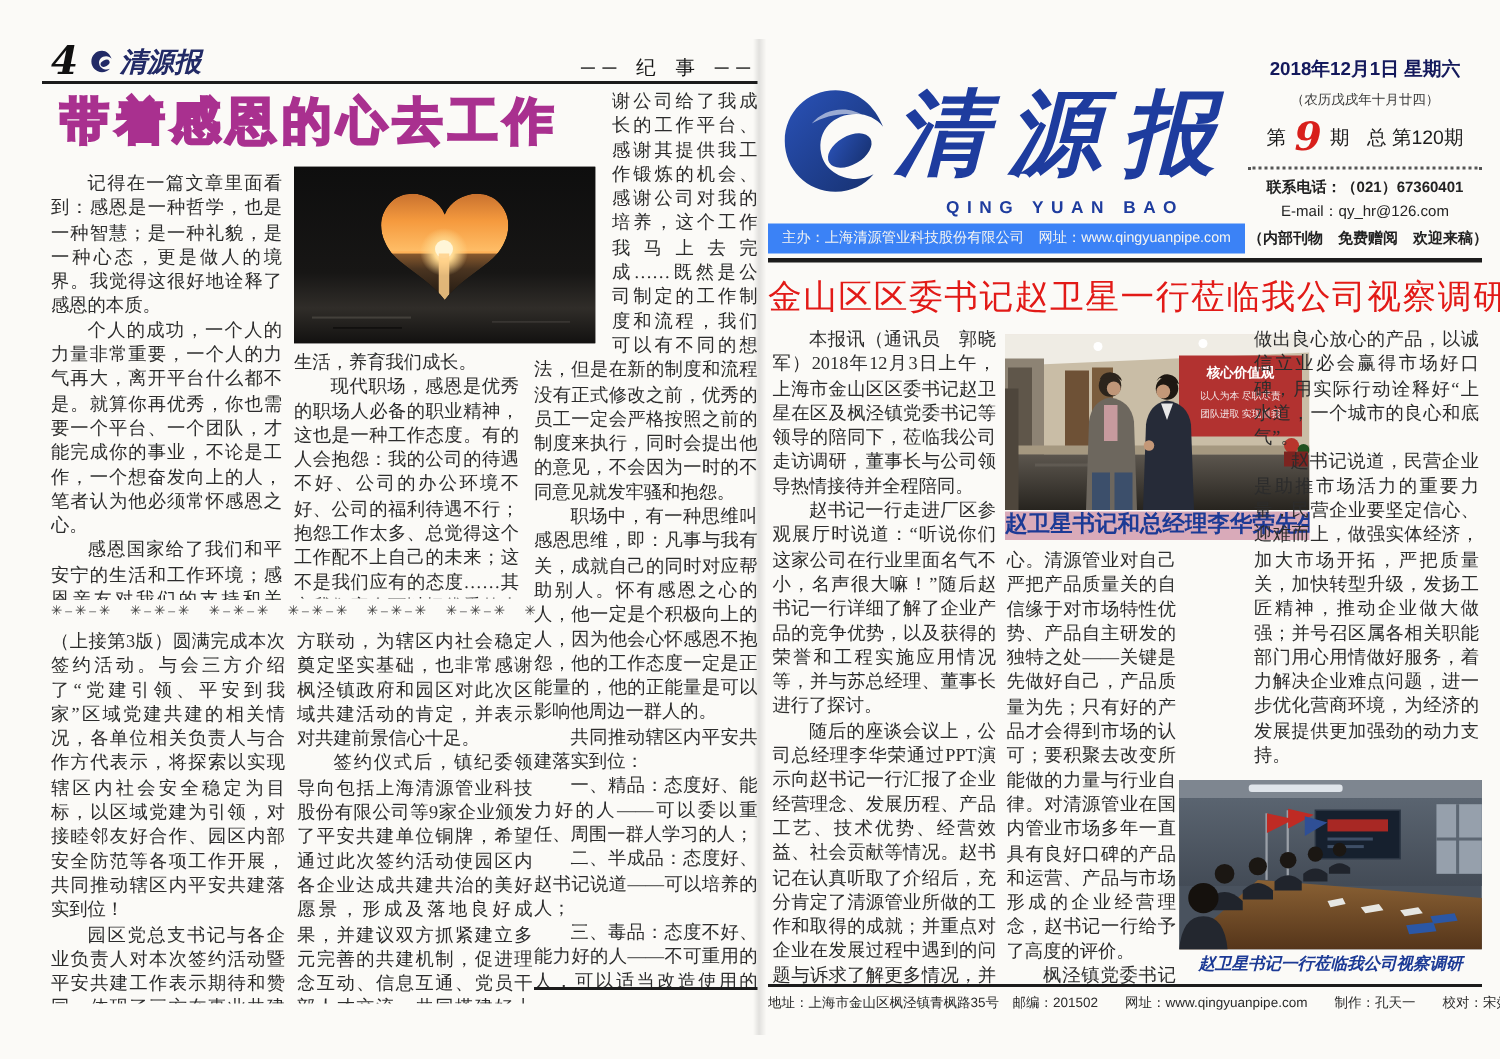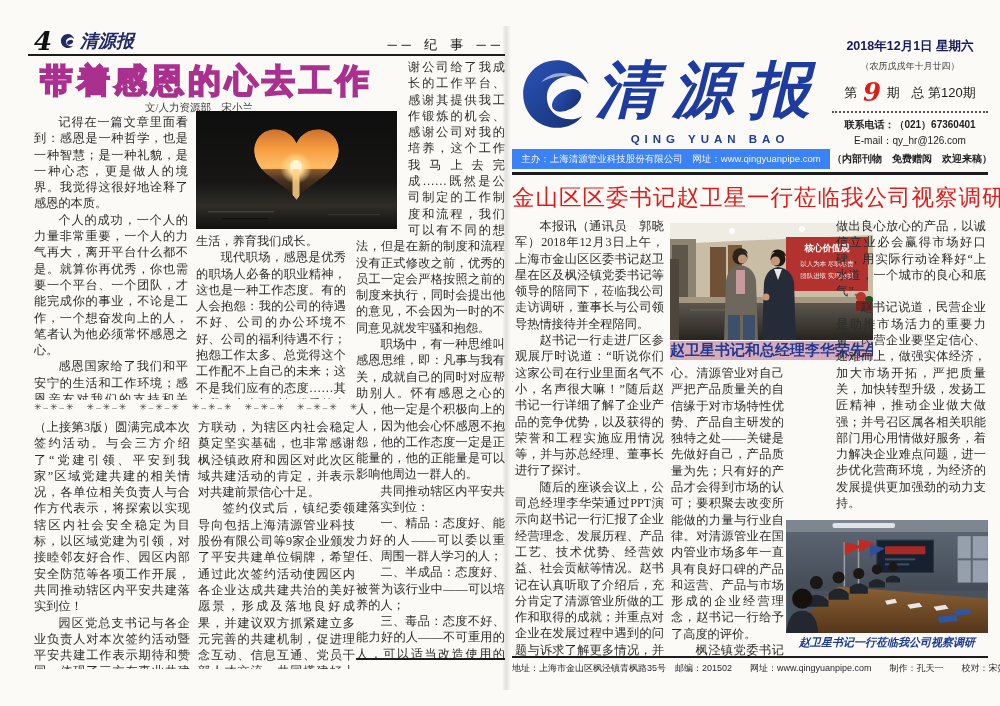--- a/index.html
+++ b/index.html
@@ -55,21 +55,20 @@
     <path d="M35 4 C17 4 4 18 4 35 c0 17 14 31 31 31 9 0 17-4 23-10 C46 62 30 56 27 43 C24 30 34 20 47 20 c7 0 12 3 16 7 C58 13 48 4 35 4 Z" fill="#222a66"></path>
     <ellipse cx="44" cy="40" rx="14" ry="9" fill="#222a66" transform="rotate(-28 44 40)"></ellipse>
   </svg>
   <div class="abs logo-text-sm" style="left:80px;top:29px;">清源报</div>
 
   <div class="abs section-label" style="left:360px;top:36px;width:145px;">── 纪  事 ──</div>
 
   <div class="abs rule" style="left:28px;top:54px;width:477px;height:2px;"></div>
 
   <div class="abs hl-outline" style="left:40px;top:59px;width:318px;">带着感恩的心去工作</div>
-  <div class="abs byline" style="left:40px;top:101px;width:318px;">文/人力资源部　宋小兰</div>
 
   <div class="abs textcol" style="left:34px;top:114px;width:154px;height:286px;">
       <p>记得在一篇文章里面看到：感恩是一种哲学，也是一种智慧；是一种礼貌，是一种心态，更是做人的境界。我觉得这很好地诠释了感恩的本质。</p>
       <p>个人的成功，一个人的力量非常重要，一个人的力气再大，离开平台什么都不是。就算你再优秀，你也需要一个平台、一个团队，才能完成你的事业，不论是工作，一个想奋发向上的人，笔者认为他必须常怀感恩之心。</p>
       <p>感恩国家给了我们和平安宁的生活和工作环境；感恩亲友对我们的支持和关心；感恩企业给我们的发展和学习进步的机会；甚至我们还要感恩我们的对手，感谢他磨炼了我们的特殊的意志，变成我们内心强大的助力；感恩我们的竞争对手，感恩他给了我们最直接的动力意识，督促我们变得更加优秀；感恩我们的父母，感谢他们给了我们</p>
     </div>
 
   <svg class="abs" style="left:196px;top:111px;" width="201" height="118" viewBox="0 0 201 118">
     <defs>
       <linearGradient id="hSky" x1="0" y1="0" x2="0" y2="1">
@@ -113,21 +112,21 @@
     <rect x="132" y="103" width="52" height="1.2" fill="#4c4843" opacity="0.5"></rect>
   </svg>
 
   <div class="abs textcol" style="left:356px;top:59px;width:149px;height:599px;">
     <div class="spacer-l" style="width:52px;height:120px;margin-top:50px;"></div>
     <div>
         <p class="cont">谢公司给了我成长的工作平台、感谢其提供我工作锻炼的机会、感谢公司对我的培养，这个工作我马上去完成……既然是公司制定的工作制度和流程，我们可以有不同的想法，但是在新的制度和流程没有正式修改之前，优秀的员工一定会严格按照之前的制度来执行，同时会提出他的意见，不会因为一时的不同意见就发牢骚和抱怨。</p>
         <p>职场中，有一种思维叫感恩思维，即：凡事与我有关，成就自己的同时对应帮助别人。怀有感恩之心的人，他一定是个积极向上的人，因为他会心怀感恩不抱怨，他的工作态度一定是正能量的，他的正能量是可以影响他周边一群人的。</p>
         <p>共同推动辖区内平安共建落实到位：</p>
         <p>一、精品：态度好、能力好的人——可以委以重任、周围一群人学习的人；</p>
-        <p>二、半成品：态度好、被誉为该行业中——可以培养的人；</p>
+        <p>二、半成品：态度好、赵书记说道——可以培养的人；</p>
         <p>三、毒品：态度不好、能力好的人——不可重用的人，可以适当改造使用的人；</p>
       </div>
   </div>
 
   <div class="abs textcol" style="left:196px;top:233px;width:150px;height:166px;">
       <p class="cont">生活，养育我们成长。</p>
       <p>现代职场，感恩是优秀的职场人必备的职业精神，这也是一种工作态度。有的人会抱怨：我的公司的待遇不好、公司的办公环境不好、公司的福利待遇不行；抱怨工作太多、总觉得这个工作配不上自己的未来；这不是我们应有的态度……其实我们完全可以把优秀的人当我们的标杆。优秀的职场达人，对于这些问题他会怎么看呢？他会说：感谢公司提供优质便捷的工作环境、感</p>
     </div>
 
   <div class="abs divider-row" style="left:34px;top:401px;width:324px;">✳–✳–✳　✳–✳–✳　✳–✳–✳　✳–✳–✳　✳–✳–✳　✳–✳–✳　✳–✳–✳　✳–</div>

